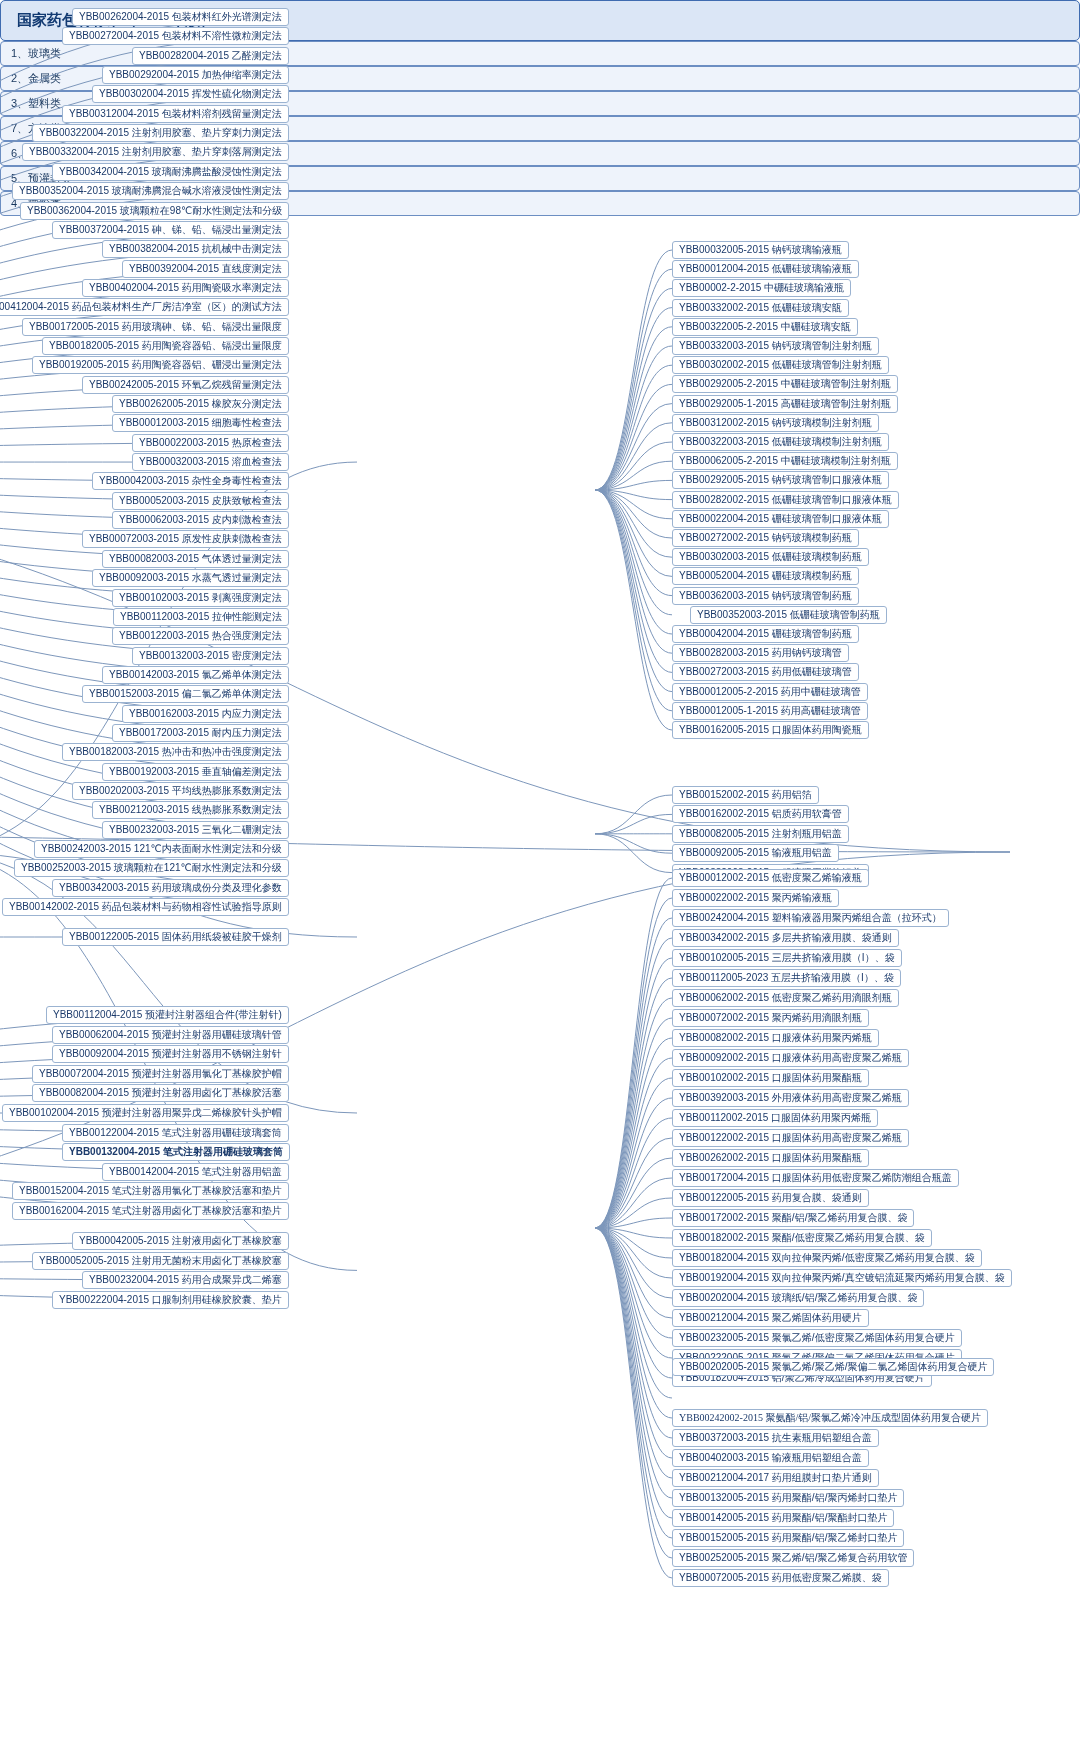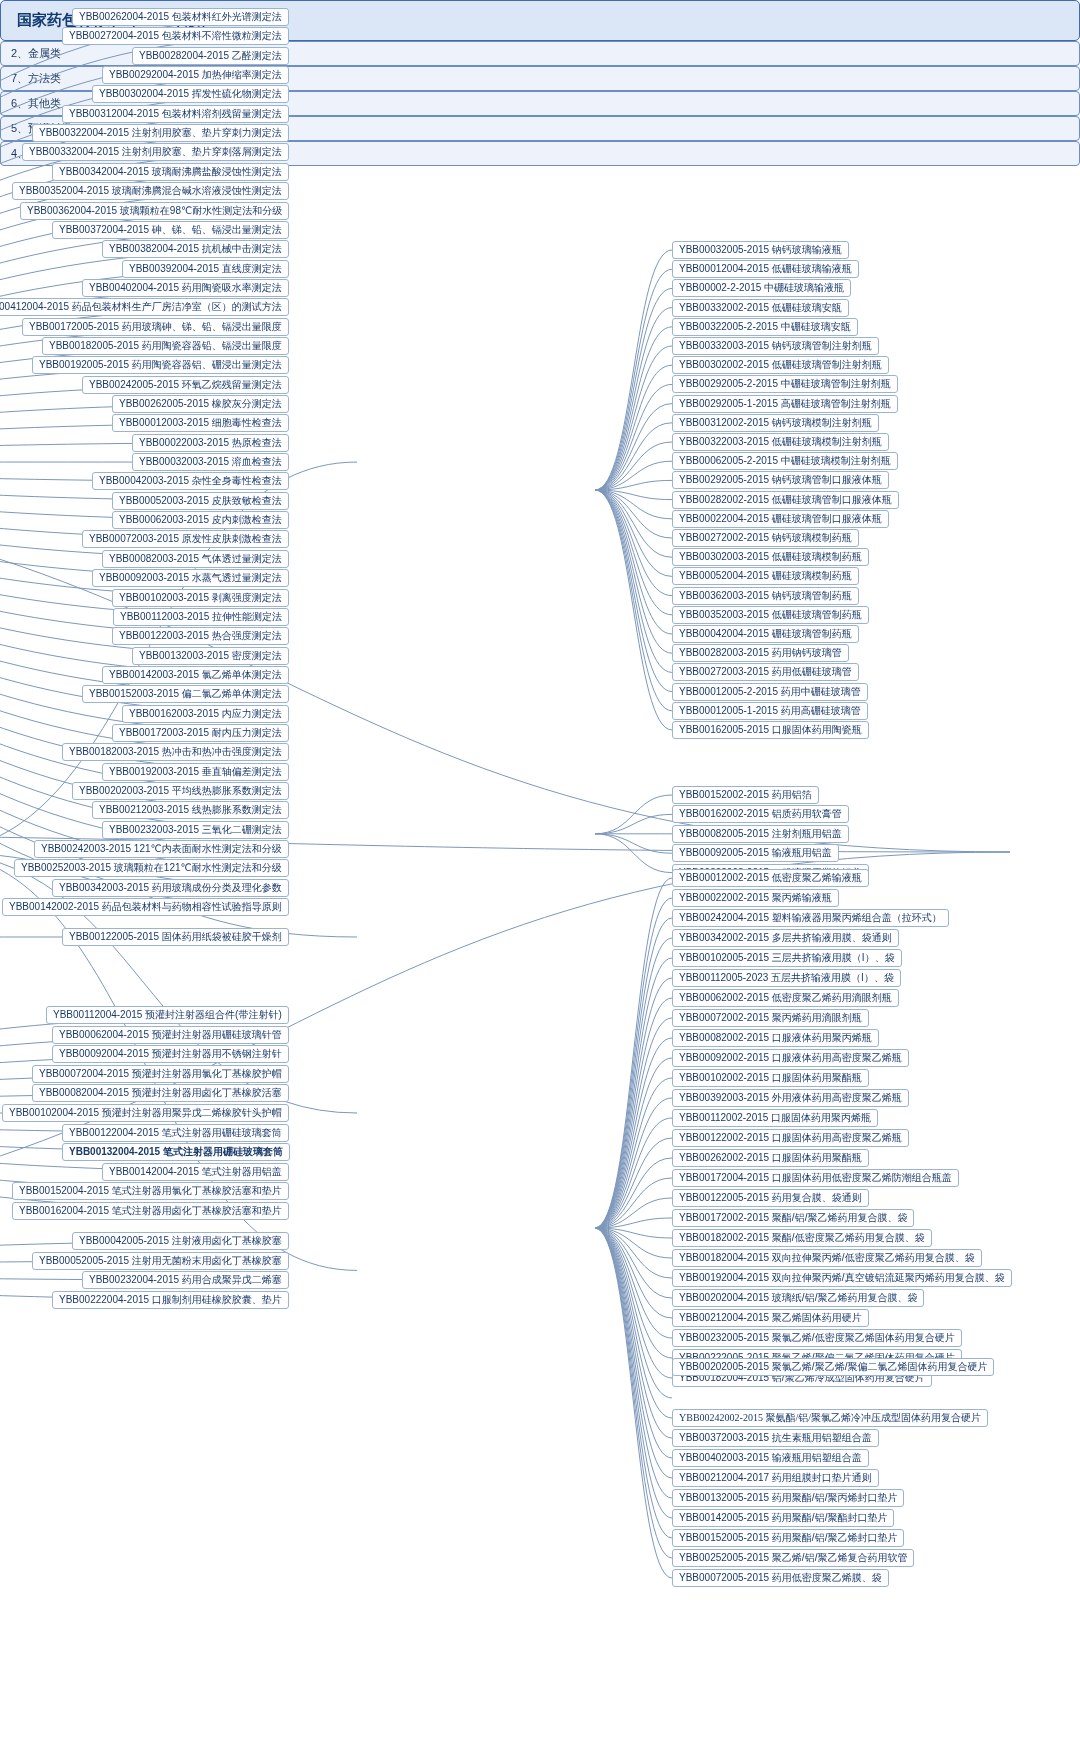--- a/index.html
+++ b/index.html
@@ -172,27 +172,28 @@
     <div class="node leaf right" style="left: 672px; top: 413.8px;">YBB00312002-2015 钠钙玻璃模制注射剂瓶</div>
     <div class="node leaf right" style="left: 672px; top: 433px;">YBB00322003-2015 低硼硅玻璃模制注射剂瓶</div>
     <div class="node leaf right" style="left: 672px; top: 452.2px;">YBB00062005-2-2015 中硼硅玻璃模制注射剂瓶</div>
     <div class="node leaf right" style="left: 672px; top: 471.4px;">YBB00292005-2015 钠钙玻璃管制口服液体瓶</div>
     <div class="node leaf right" style="left: 672px; top: 490.6px;">YBB00282002-2015 低硼硅玻璃管制口服液体瓶</div>
     <div class="node leaf right" style="left: 672px; top: 509.8px;">YBB00022004-2015 硼硅玻璃管制口服液体瓶</div>
     <div class="node leaf right" style="left: 672px; top: 529px;">YBB00272002-2015 钠钙玻璃模制药瓶</div>
     <div class="node leaf right" style="left: 672px; top: 548.2px;">YBB00302003-2015 低硼硅玻璃模制药瓶</div>
     <div class="node leaf right" style="left: 672px; top: 567.4px;">YBB00052004-2015 硼硅玻璃模制药瓶</div>
     <div class="node leaf right" style="left: 672px; top: 586.6px;">YBB00362003-2015 钠钙玻璃管制药瓶</div>
-    <div class="node leaf right" style="left: 672px; top: 605.8px;">YBB00352003-2015 低硼硅玻璃管制药瓶</div>
+    <div class="node leaf right" style="left: 690px; top: 605.8px;">YBB00352003-2015 低硼硅玻璃管制药瓶</div>
     <div class="node leaf right" style="left: 672px; top: 625px;">YBB00042004-2015 硼硅玻璃管制药瓶</div>
     <div class="node leaf right" style="left: 672px; top: 644.2px;">YBB00282003-2015 药用钠钙玻璃管</div>
     <div class="node leaf right" style="left: 672px; top: 663.4px;">YBB00272003-2015 药用低硼硅玻璃管</div>
     <div class="node leaf right" style="left: 672px; top: 682.6px;">YBB00012005-2-2015 药用中硼硅玻璃管</div>
     <div class="node leaf right" style="left: 672px; top: 701.8px;">YBB00012005-1-2015 药用高硼硅玻璃管</div>
     <div class="node leaf right" style="left: 672px; top: 721px;">YBB00162005-2015 口服固体药用陶瓷瓶</div>
+    <div class="branch" style="left: -485px; top: 477.5px;">1、玻璃类</div>
     <div class="node leaf right" style="left: 672px; top: 786px;">YBB00152002-2015 药用铝箔</div>
     <div class="node leaf right" style="left: 672px; top: 805.4px;">YBB00162002-2015 铝质药用软膏管</div>
     <div class="node leaf right" style="left: 672px; top: 824.8px;">YBB00082005-2015 注射剂瓶用铝盖</div>
     <div class="node leaf right" style="left: 672px; top: 844.2px;">YBB00092005-2015 输液瓶用铝盖</div>
     <div class="node leaf right" style="left: 672px; top: 863.6px;">YBB00382003-2015 口服液瓶用撕拉铝盖</div>
     <div class="branch" style="left: -485px; top: 821.3px;">2、金属类</div>
     <div class="node leaf right" style="left: 672px; top: 869px;">YBB00012002-2015 低密度聚乙烯输液瓶</div>
     <div class="node leaf right" style="left: 672px; top: 889px;">YBB00022002-2015 聚丙烯输液瓶</div>
     <div class="node leaf right" style="left: 672px; top: 909px;">YBB00242004-2015 塑料输液器用聚丙烯组合盖（拉环式）</div>
     <div class="node leaf right" style="left: 672px; top: 929px;">YBB00342002-2015 多层共挤输液用膜、袋通则</div>
@@ -221,20 +222,21 @@
     <div class="node leaf right" style="left: 672px; top: 1325px; margin-top: 33px;">YBB00202005-2015 聚氯乙烯/聚乙烯/聚偏二氯乙烯固体药用复合硬片</div>
     <div class="node leaf right" style="left: 672px; top: 1409px; font-family: Liberation Serif, serif;">YBB00242002-2015 聚氨酯/铝/聚氯乙烯冷冲压成型固体药用复合硬片</div>
     <div class="node leaf right" style="left: 672px; top: 1429px;">YBB00372003-2015 抗生素瓶用铝塑组合盖</div>
     <div class="node leaf right" style="left: 672px; top: 1449px;">YBB00402003-2015 输液瓶用铝塑组合盖</div>
     <div class="node leaf right" style="left: 672px; top: 1469px;">YBB00212004-2017 药用组膜封口垫片通则</div>
     <div class="node leaf right" style="left: 672px; top: 1489px;">YBB00132005-2015 药用聚酯/铝/聚丙烯封口垫片</div>
     <div class="node leaf right" style="left: 672px; top: 1509px;">YBB00142005-2015 药用聚酯/铝/聚酯封口垫片</div>
     <div class="node leaf right" style="left: 672px; top: 1529px;">YBB00152005-2015 药用聚酯/铝/聚乙烯封口垫片</div>
     <div class="node leaf right" style="left: 672px; top: 1549px;">YBB00252005-2015 聚乙烯/铝/聚乙烯复合药用软管</div>
     <div class="node leaf right" style="left: 672px; top: 1569px;">YBB00072005-2015 药用低密度聚乙烯膜、袋</div>
+    <div class="branch" style="left: -485px; top: 1215.5px;">3、塑料类</div>
     <div class="node leaf left" style="left: 72px; top: 8px;">YBB00262004-2015 包装材料红外光谱测定法</div>
     <div class="node leaf left" style="left: 62px; top: 27.35px;">YBB00272004-2015 包装材料不溶性微粒测定法</div>
     <div class="node leaf left" style="left: 132px; top: 46.7px;">YBB00282004-2015 乙醛测定法</div>
     <div class="node leaf left" style="left: 102px; top: 66.05px;">YBB00292004-2015 加热伸缩率测定法</div>
     <div class="node leaf left" style="left: 92px; top: 85.4px;">YBB00302004-2015 挥发性硫化物测定法</div>
     <div class="node leaf left" style="left: 62px; top: 104.75px;">YBB00312004-2015 包装材料溶剂残留量测定法</div>
     <div class="node leaf left" style="left: 32px; top: 124.1px;">YBB00322004-2015 注射剂用胶塞、垫片穿刺力测定法</div>
     <div class="node leaf left" style="left: 22px; top: 143.45px;">YBB00332004-2015 注射剂用胶塞、垫片穿刺落屑测定法</div>
     <div class="node leaf left" style="left: 52px; top: 162.8px;">YBB00342004-2015 玻璃耐沸腾盐酸浸蚀性测定法</div>
     <div class="node leaf left" style="left: 12px; top: 182.15px;">YBB00352004-2015 玻璃耐沸腾混合碱水溶液浸蚀性测定法</div>

